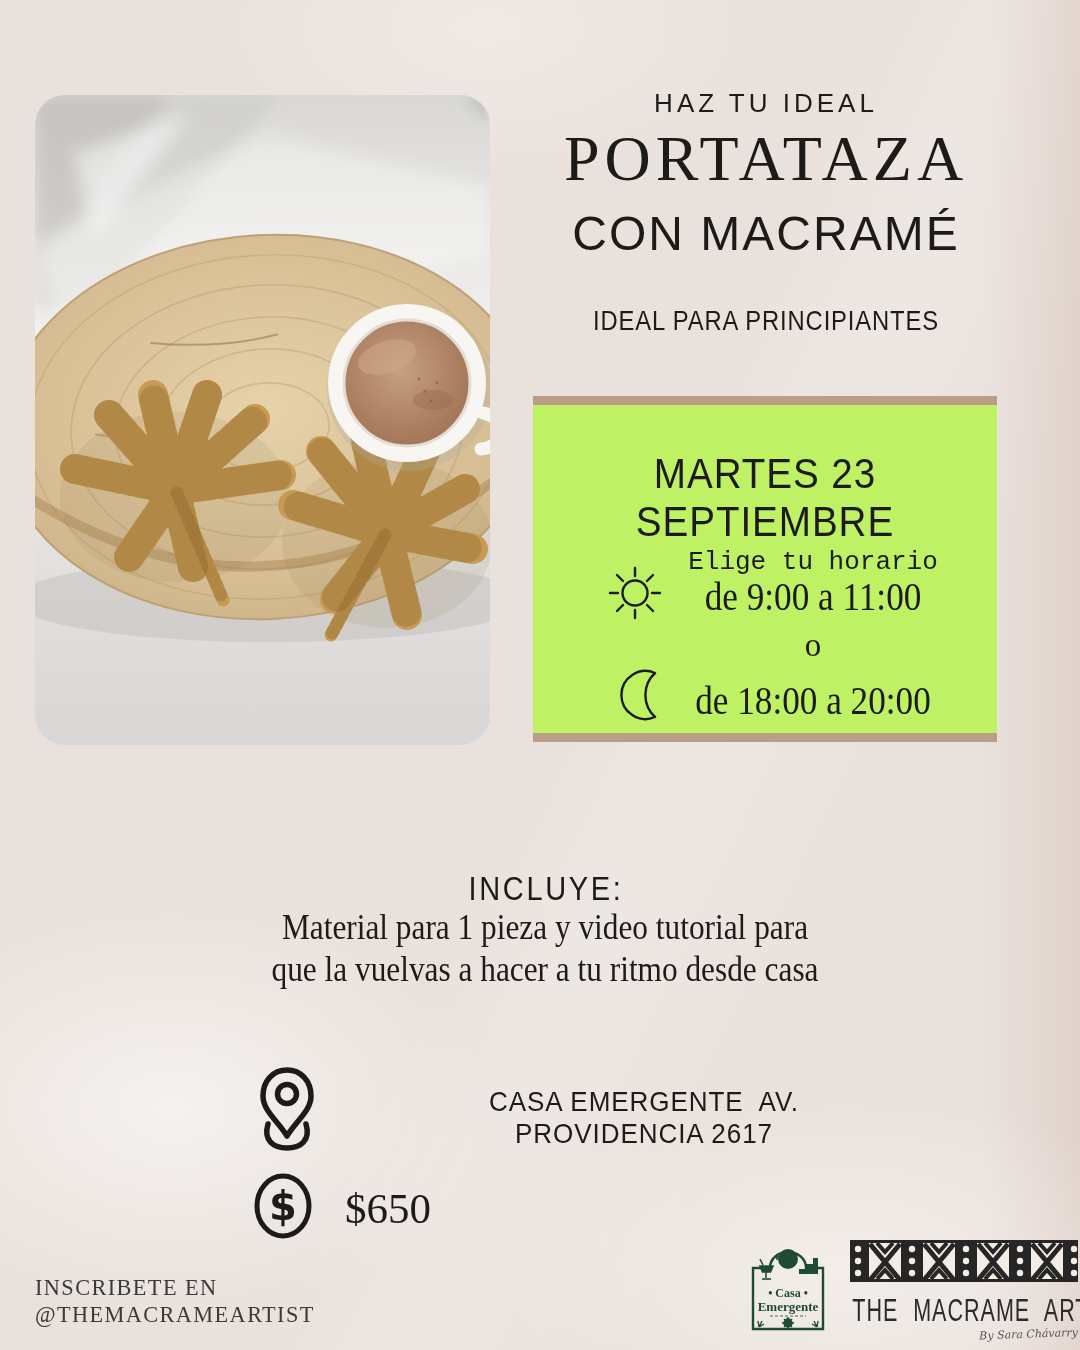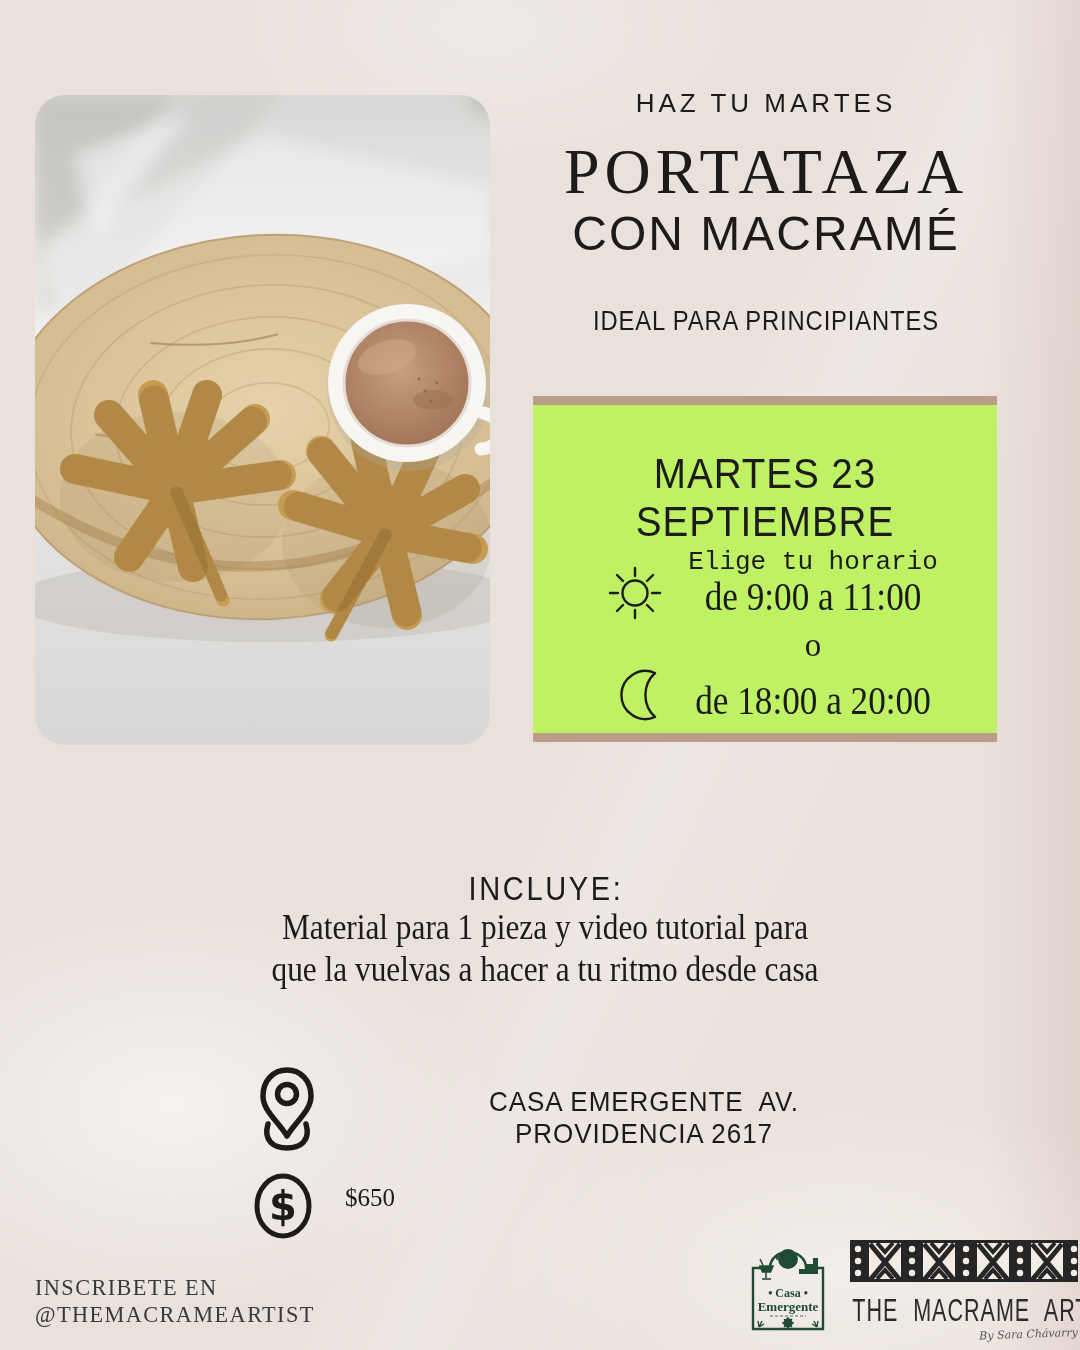--- a/index.html
+++ b/index.html
@@ -13,21 +13,21 @@
       radial-gradient(ellipse 420px 220px at 45% 2%, rgba(255,255,255,.30), rgba(255,255,255,0) 70%),
       radial-gradient(ellipse 500px 260px at 78% 94%, rgba(255,253,250,.45), rgba(255,255,255,0) 70%),
       linear-gradient(270deg, rgba(206,176,166,.30) 0%, rgba(206,176,166,0) 9%),
       linear-gradient(115deg, rgba(255,255,255,0) 52%, rgba(255,255,255,.20) 60%, rgba(255,255,255,0) 74%);}
   
   #photo{left:35px;top:95px;width:455px;height:650px;border-radius:30px;overflow:hidden;
          background:#e6e5e3;}
   
   .disp{color:#1d1b19;text-align:center;}
   #kicker{left:533px;top:88px;width:466px;font-size:26px;letter-spacing:4px;}
-  #title{left:513px;top:122px;width:506px;font-family:"Liberation Serif",serif;font-size:64px;letter-spacing:5px;margin-top:13px;}
+  #title{left:513px;top:122px;width:506px;font-family:"Liberation Serif",serif;font-size:64px;letter-spacing:5px;}
   #subtitle{left:533px;top:206px;width:466px;font-size:48px;letter-spacing:2px;}
   #tagline{left:533px;top:305px;width:466px;font-size:28px;letter-spacing:1px;transform:scaleX(.85);}
   
   #card{left:533px;top:396px;width:464px;height:346px;background:#bef264;
         border-top:9px solid #bb9e89;border-bottom:9px solid #bb9e89;box-sizing:border-box;}
   #card .line{position:absolute;left:12px;width:440px;text-align:center;}
   #date{top:45px;font-size:42px;letter-spacing:1px;transform:scaleX(.92);}
   #prompt{left:60px !important;top:142px;font-family:Liberation Mono, monospace;font-size:26px;}
   .times{font-family:"Liberation Serif",serif;font-size:40px;transform:scaleX(.88);}
   #morning{left:60px !important;top:168px;}
@@ -37,21 +37,21 @@
   #moon{left:86px;top:263px;}
   
   #inc-head{left:346px;top:870px;width:400px;font-size:33px;letter-spacing:3px;transform:scaleX(.88);}
   .inc-line{left:145px;width:800px;font-family:"Liberation Serif",serif;font-size:36px;transform:scaleX(.87);}
   #inc1{top:906px;}
   #inc2{top:948px;}
   
   #pin{left:256px;top:1064px;}
   #loc-text{left:383px;top:1086px;width:522px;font-size:28px;letter-spacing:1px;transform:scaleX(.93);white-space:pre-wrap;}
   #dollar{left:252px;top:1172px;}
-  #price-text{left:345px;top:1184px;width:120px;text-align:left;font-family:"Liberation Serif",serif;font-size:25px;}
+  #price-text{left:345px;top:1184px;width:120px;text-align:left;font-family:"Liberation Serif",serif;font-size:43px;}
   
   #cta{left:35px;top:1274px;width:500px;text-align:left;font-family:"Liberation Serif",serif;
        font-size:24px;letter-spacing:1.5px;transform:scaleX(.93);transform-origin:left center;color:#3a3a3a;}
   
   #casa-logo{left:746px;top:1234px;}
   #artist-logo{left:850px;top:1240px;width:228px;}
   #artist-title{width:228px;font-size:22px;letter-spacing:1px;word-spacing:8px;color:#2b2b2b;
       transform:scale(.98,1.45);transform-origin:center top;text-align:center;white-space:nowrap;margin-top:6px;}
   #artist-sig{width:228px;text-align:right;font-family:"DejaVu Serif",serif;font-style:italic;
       font-size:11px;color:#555;transform:rotate(-2deg);margin-top:12px;}
@@ -171,21 +171,21 @@
         <g fill="#7c5740" opacity=".6">
           <circle cx="390" cy="296" r="1.6"></circle>
             <circle cx="402" cy="288" r="1.4"></circle>
           <circle cx="396" cy="306" r="1.3"></circle>
             <circle cx="384" cy="284" r="1.5"></circle>
         </g>
       </g>
     </svg>
   </div>
 
-  <div id="kicker" class="abs disp">HAZ TU MARTES</div>
+  <div id="kicker" class="abs disp">HAZ TU IDEAL</div>
   <div id="title" class="abs disp">PORTATAZA</div>
   <div id="subtitle" class="abs disp">CON MACRAMÉ</div>
   <div id="tagline" class="abs disp">IDEAL PARA PRINCIPIANTES</div>
 
   <div id="card" class="abs">
     <div id="date" class="line disp">MARTES 23 SEPTIEMBRE</div>
     <div id="prompt" class="line disp">Elige tu horario</div>
     <div id="morning" class="line disp times">de 9:00 a 11:00</div>
     <div id="sep" class="line disp">o</div>
     <div id="evening" class="line disp times">de 18:00 a 20:00</div>

